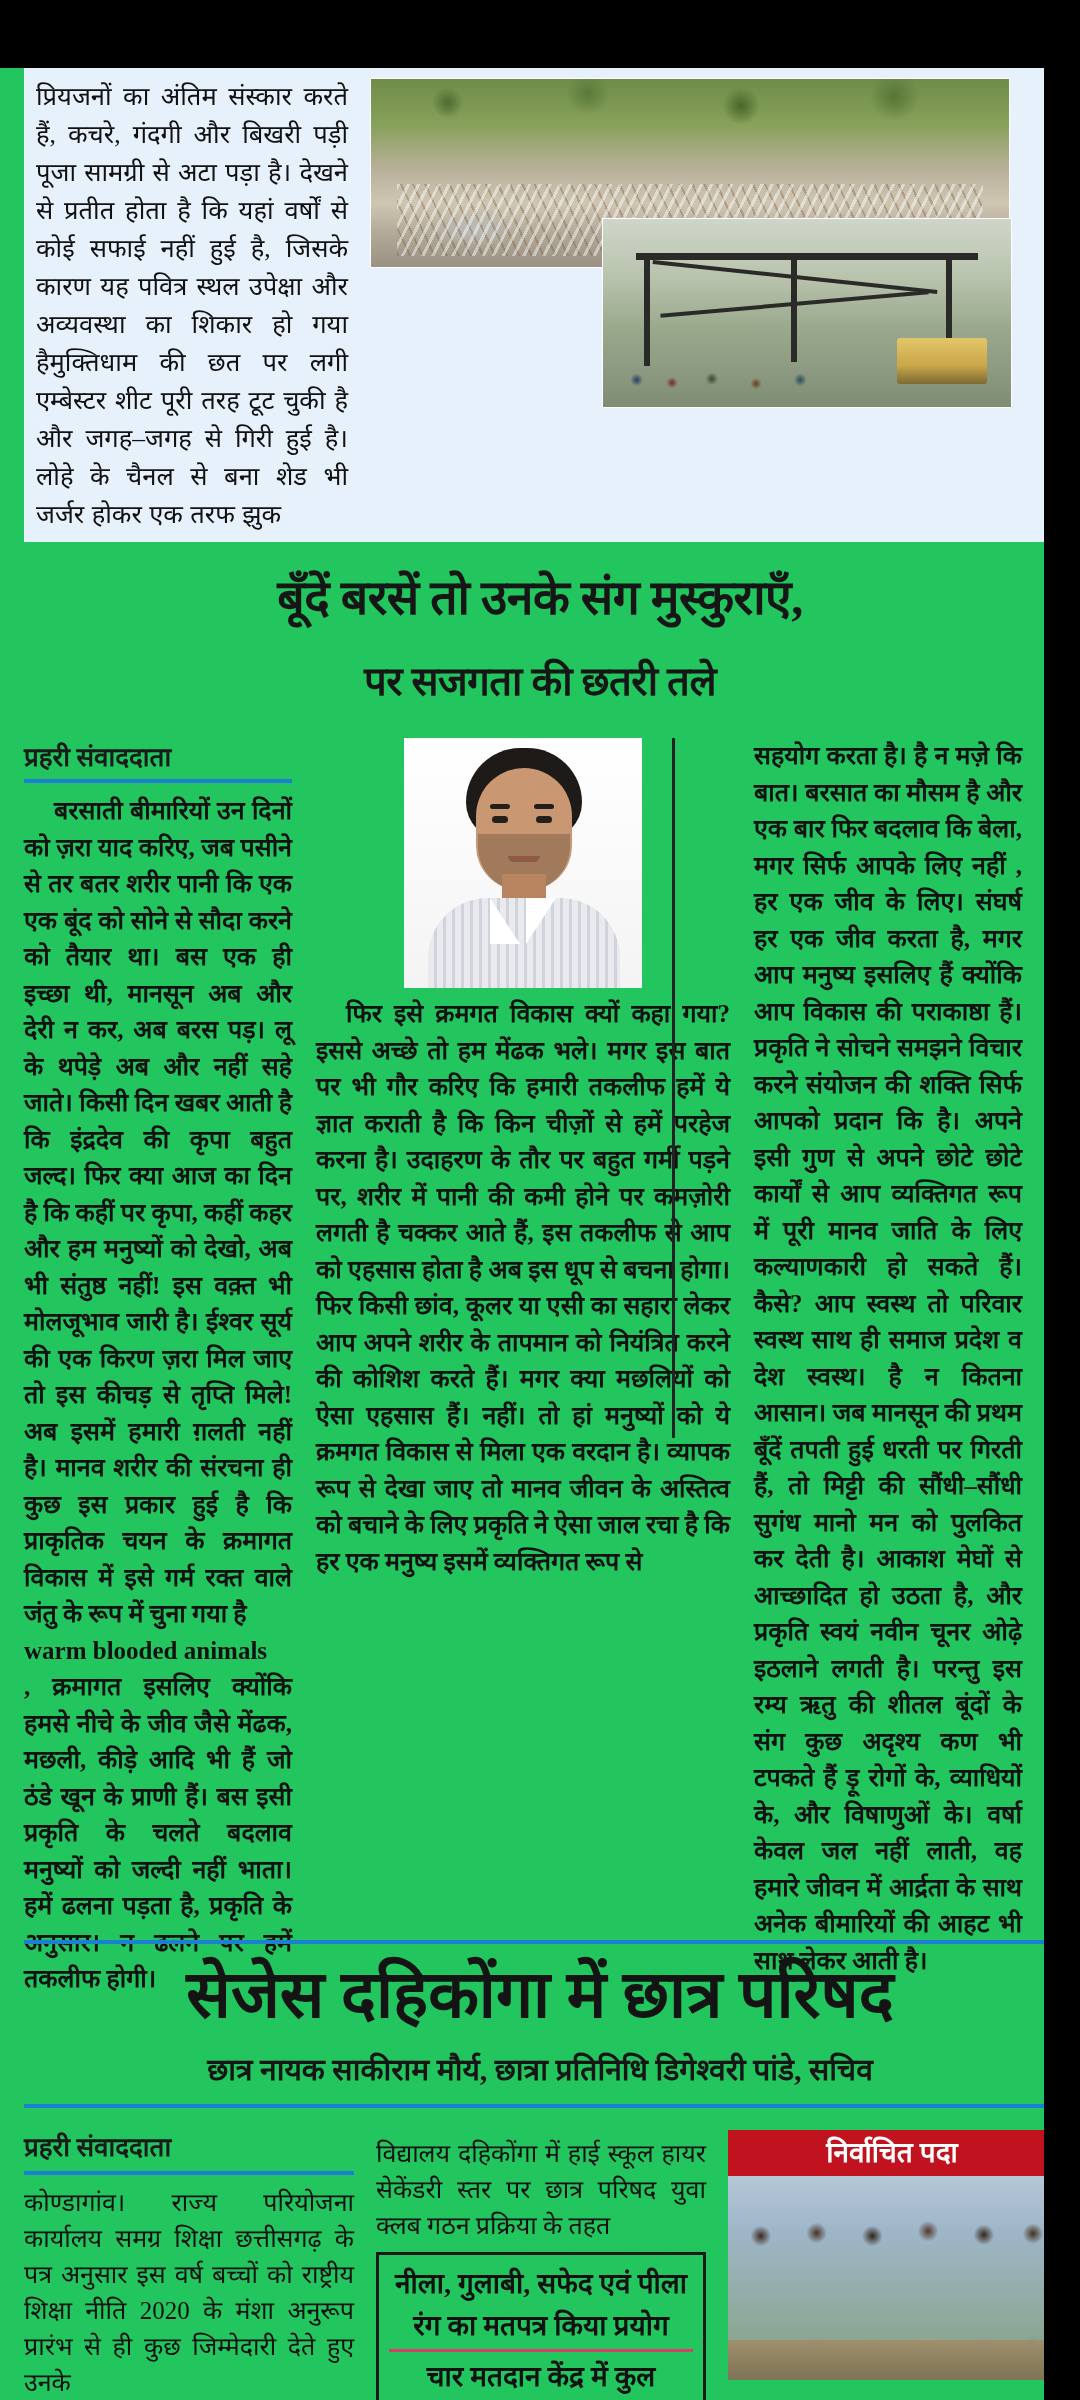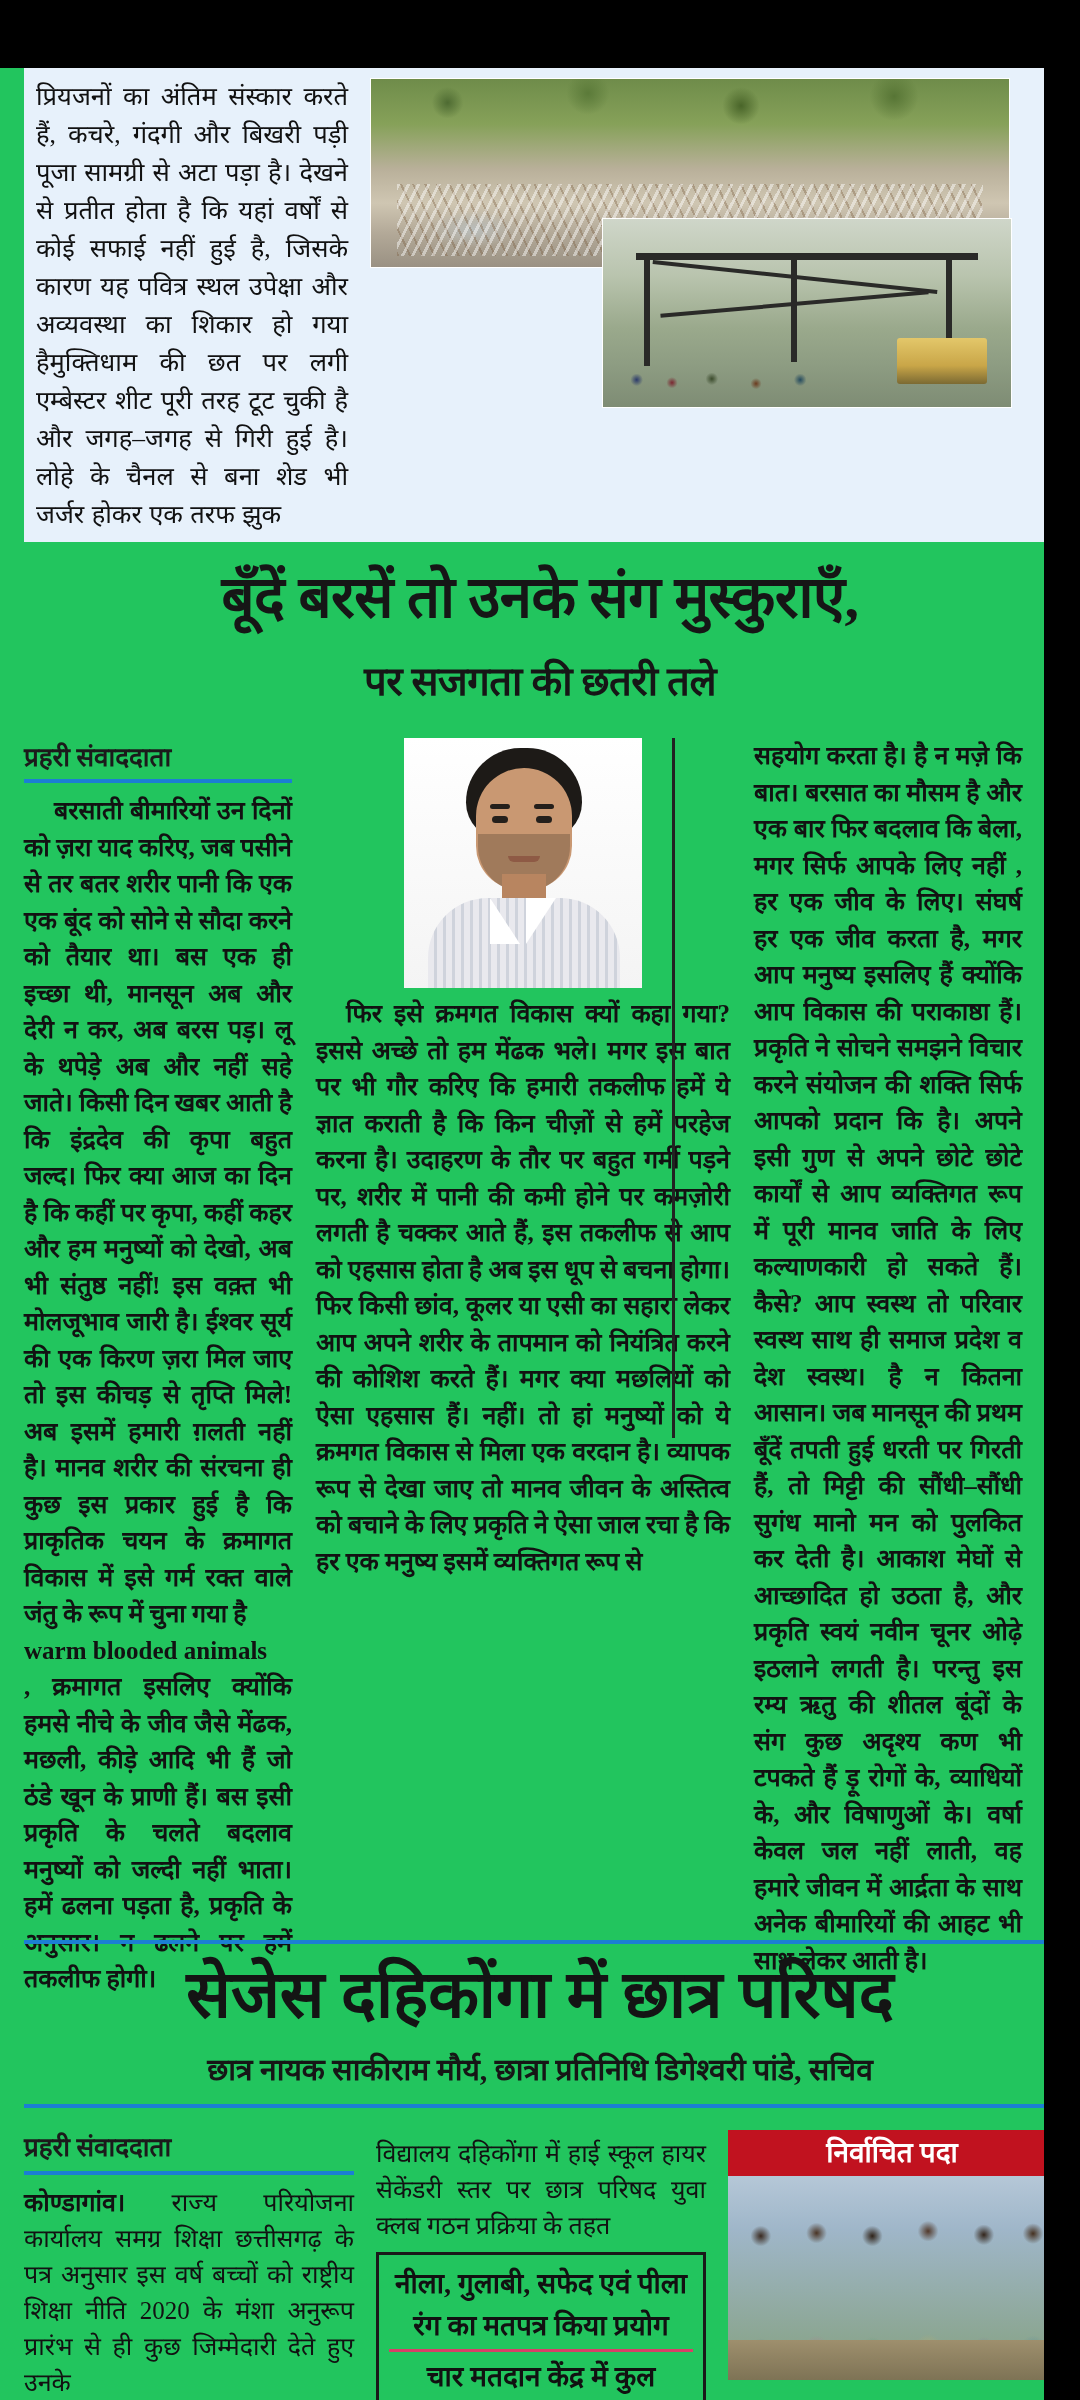--- a/index.html
+++ b/index.html
@@ -127,21 +127,21 @@
     left: 24px; top: 556px;
     width: 1032px;
   }
   .feat-head {
     text-align: center;
     font-family: "Liberation Serif", serif;
     font-weight: bold;
     color: #161616;
     letter-spacing: -0.5px;
   }
-  .feat-head .l1 { font-size: 58px; line-height: 84px; display: block; }
+  .feat-head .l1 { font-size: 48px; line-height: 84px; display: block; }
   .feat-head .l2 { font-size: 40px; line-height: 84px; display: block; }
 
   .feat-body {
     position: relative;
     margin-top: 14px;
     display: grid;
     grid-template-columns: 268px 1fr 268px 10px;
     column-gap: 24px;
   }
   .byline {
@@ -258,21 +258,21 @@
   .bottom-body {
     position: absolute;
     left: 24px; top: 2130px;
     width: 1032px;
     display: grid;
     grid-template-columns: 330px 330px 1fr;
     column-gap: 22px;
   }
   .bot-col { font-size: 25px; line-height: 36px; color: #121212; text-align: justify; }
   .bot-col p { text-indent: 0; }
-  .place-bold { font-weight: bold; }
+  .place-bold { font-weight: normal; }
 
   .kicker-box {
     border: 3px solid #1a1a1a;
     padding: 8px 10px 10px 10px;
     margin-top: 8px;
     text-align: center;
     font-weight: bold;
     font-size: 28px;
     line-height: 42px;
     color: #111;

